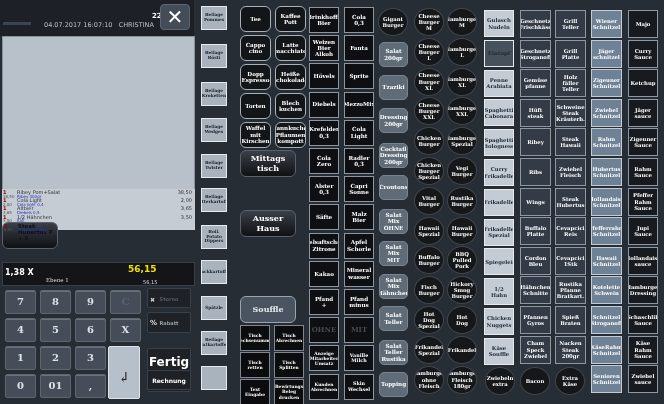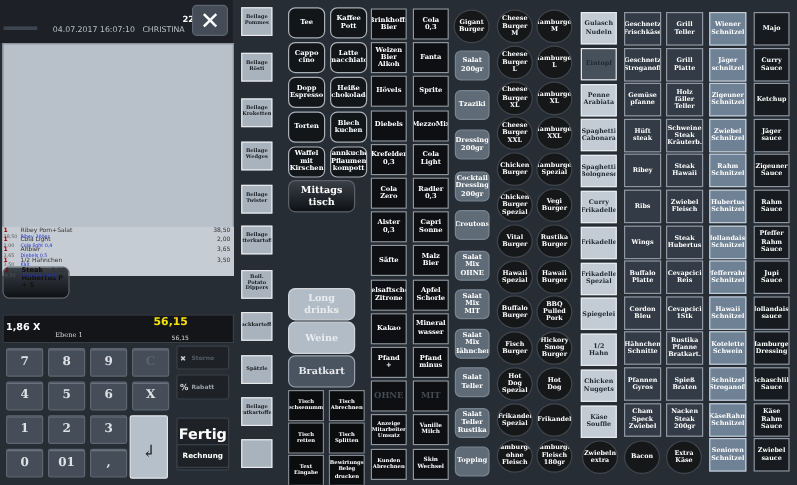--- a/index.html
+++ b/index.html
@@ -92,21 +92,21 @@
       <div class="item big" style="top: 32.8px;">
         <span class="q">1</span>
         <span class="n">Steak Hubertus P + S</span>
         <span class="p">8,50</span>
         <span class="s">Schwein 200gr</span>
         <span class="u">8,50</span>
       </div>
     </div>
 
   <div class="abs total"></div>
-  <div class="abs qty">1,86 X</div>
+  <div class="abs qty">1,38 X</div>
   <div class="abs sum">56,15</div>
   <div class="abs ebene">Ebene 1</div>
   <div class="abs sum2">56,15</div>
 
   <div id="keypad"></div>
   <div class="abs enter"><span>↲</span></div>
 
   <div class="act" style="left:147px;top:288px;height:20px;font-size:5px;color:#555c64;line-height:20px"><span style="position:absolute;left:2px;top:1px;color:#ccc;font-size:6px">✖</span><span>Storno</span></div>
   <div class="act" style="left:147px;top:312px;height:21px;font-size:5px;color:#9aa1a8;line-height:21px"><span style="position:absolute;left:2px;top:0px;color:#ddd;font-size:7px">%</span><span>Rabatt</span></div>
   <div class="act" style="left:147px;top:348px;height:44px;font-size:12px;line-height:26px">Fertig</div>
@@ -162,24 +162,23 @@
     <div class="btn rnd" style="left: 275px; top: 93px;">Blech
 kuchen</div>
     <div class="btn rnd" style="left: 240px; top: 122px;">Waffel
 mit
 Kirschen</div>
     <div class="btn rnd" style="left: 275px; top: 122px;">Pfannkuchen
 Pflaumen
 kompott</div>
     <div class="btn big" style="left: 240px; top: 150px;">Mittags
 tisch</div>
-    <div class="btn big light" style="left: 240px; top: 240px;">Long
-drinks</div>
-    <div class="btn big light" style="left: 240px; top: 268px;">Weine</div>
-    <div class="btn big mid" style="left: 240px; top: 296px;">Bratkart</div>
+    <div class="btn big" style="left: 240px; top: 210px;">Ausser
+Haus</div>
+    <div class="btn big mid" style="left: 240px; top: 296px;">Souffle</div>
     <div class="btn tbtn" style="left: 240px; top: 325px;">Tisch
 Wechsenummer</div>
     <div class="btn tbtn" style="left: 274px; top: 325px;">Tisch
 Abrechnen</div>
     <div class="btn tbtn" style="left: 240px; top: 352px;">Tisch
 retten</div>
     <div class="btn tbtn" style="left: 274px; top: 352px;">Tisch
 Splitten</div>
     <div class="btn tbtn" style="left: 240px; top: 379px;">Text
 Eingabe</div>

